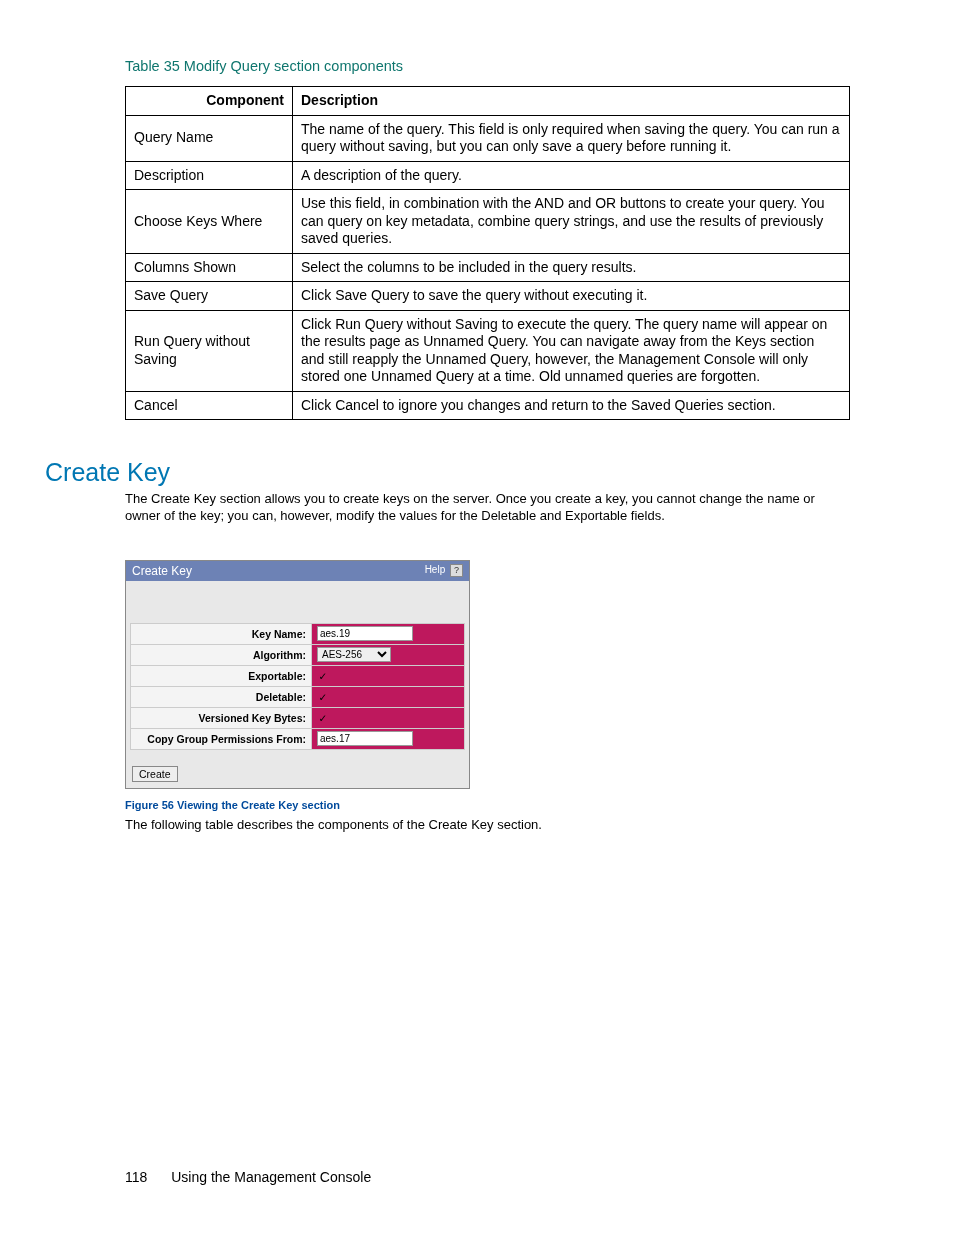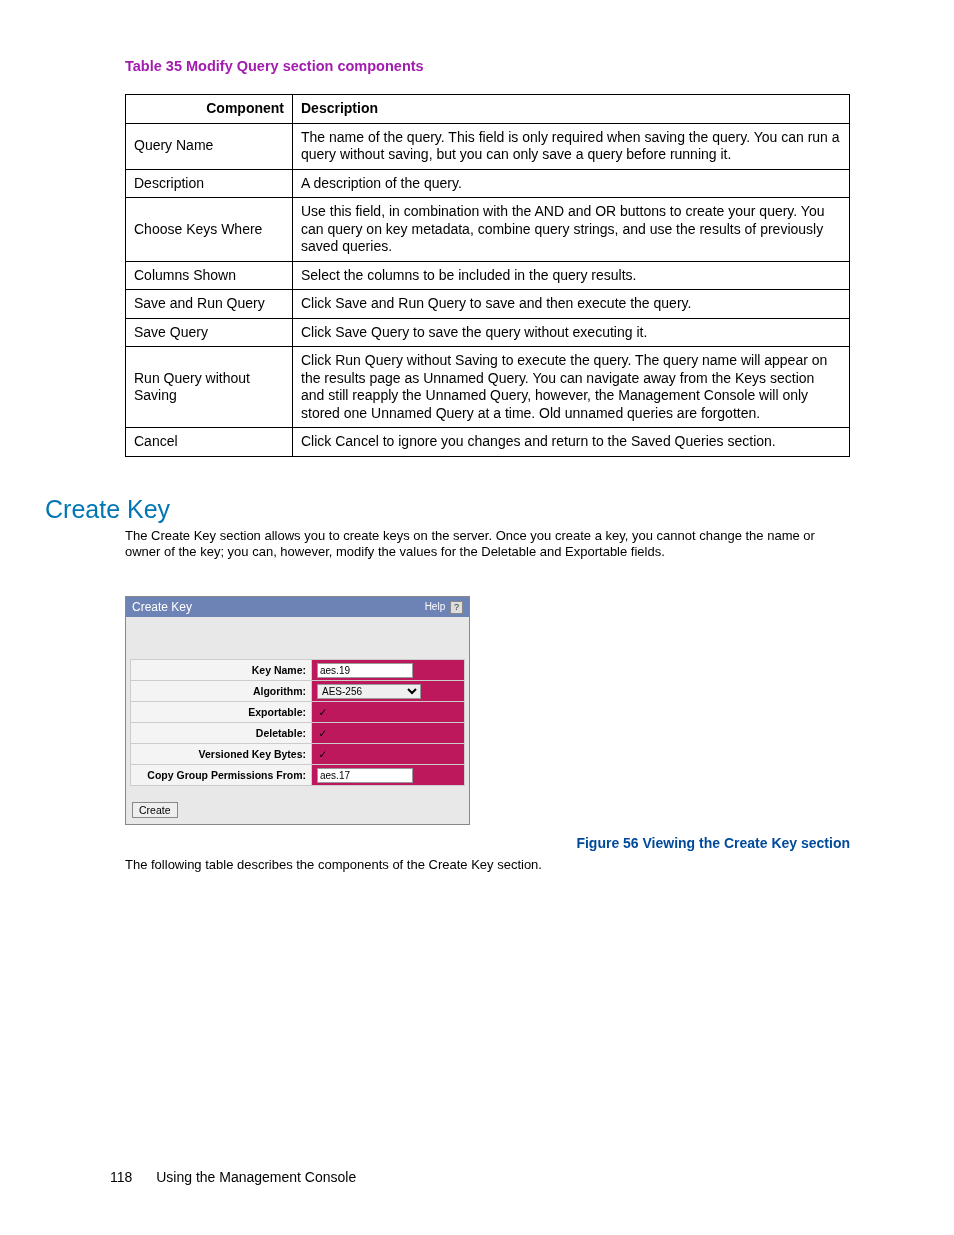--- a/index.html
+++ b/index.html
@@ -10,24 +10,24 @@
     color: #000;
     width: 954px;
   }
   .page {
     padding: 58px 104px 50px 125px;
     box-sizing: border-box;
     min-height: 1235px;
     position: relative;
   }
   .table-caption {
-    color: #a21caf;
-    font-weight: bold;
+    color: #0f766e;
+    font-weight: normal;
     font-size: 14.5px;
-    margin-bottom: 20px;
+    margin-bottom: 12px;
   }
   table.components {
     border-collapse: collapse;
     width: 100%;
     font-size: 14px;
   }
   table.components th,
   table.components td {
     border: 1.5px solid #000;
     padding: 5px 8px;
@@ -107,21 +107,21 @@
   }
   .ck-table td.val input[type=text] {
     width: 90px;
     font-size: 10px;
     border: 1px solid #999;
     padding: 1px 2px;
     font-family: Arial, sans-serif;
   }
   .ck-table td.val select {
     font-size: 10px;
-    width: 104px;
+    width: 74px;
     border: 1px solid #999;
     font-family: Arial, sans-serif;
   }
   .ck-table td.val .check {
     display: inline-block;
     width: 12px;
     text-align: center;
   }
   .ck-create-btn {
     margin: 16px 0 2px 2px;
@@ -129,28 +129,27 @@
   .ck-create-btn button {
     font-size: 10.5px;
     padding: 1px 6px;
     background: #eee;
     border: 1px solid #888;
     font-family: Arial, sans-serif;
   }
   .figure-caption {
     color: #004a9c;
     font-weight: bold;
-    font-size: 14px;
+    font-size: 11px;
     margin: 10px 0 6px 0;
-    text-align: right;
   }
   .footer {
     position: absolute;
     bottom: 50px;
-    left: 110px;
+    left: 125px;
     font-size: 14px;
   }
   .footer .pg { margin-right: 20px; }
 </style>
 </head>
 <body>
 
 <div class="page">
 
   <div class="table-caption">Table 35 Modify Query section components</div>
@@ -171,24 +170,20 @@
         <td>Description</td>
         <td>A description of the query.</td>
       </tr>
       <tr>
         <td>Choose Keys Where</td>
         <td>Use this field, in combination with the AND and OR buttons to create your query. You can query on key metadata, combine query strings, and use the results of previously saved queries.</td>
       </tr>
       <tr>
         <td>Columns Shown</td>
         <td>Select the columns to be included in the query results.</td>
-      </tr>
-      <tr>
-        <td>Save and Run Query</td>
-        <td>Click Save and Run Query to save and then execute the query.</td>
       </tr>
       <tr>
         <td>Save Query</td>
         <td>Click Save Query to save the query without executing it.</td>
       </tr>
       <tr>
         <td>Run Query without Saving</td>
         <td>Click Run Query without Saving to execute the query. The query name will appear on the results page as Unnamed Query. You can navigate away from the Keys section and still reapply the Unnamed Query, however, the Management Console will only stored one Unnamed Query at a time. Old unnamed queries are forgotten.</td>
       </tr>
       <tr>

